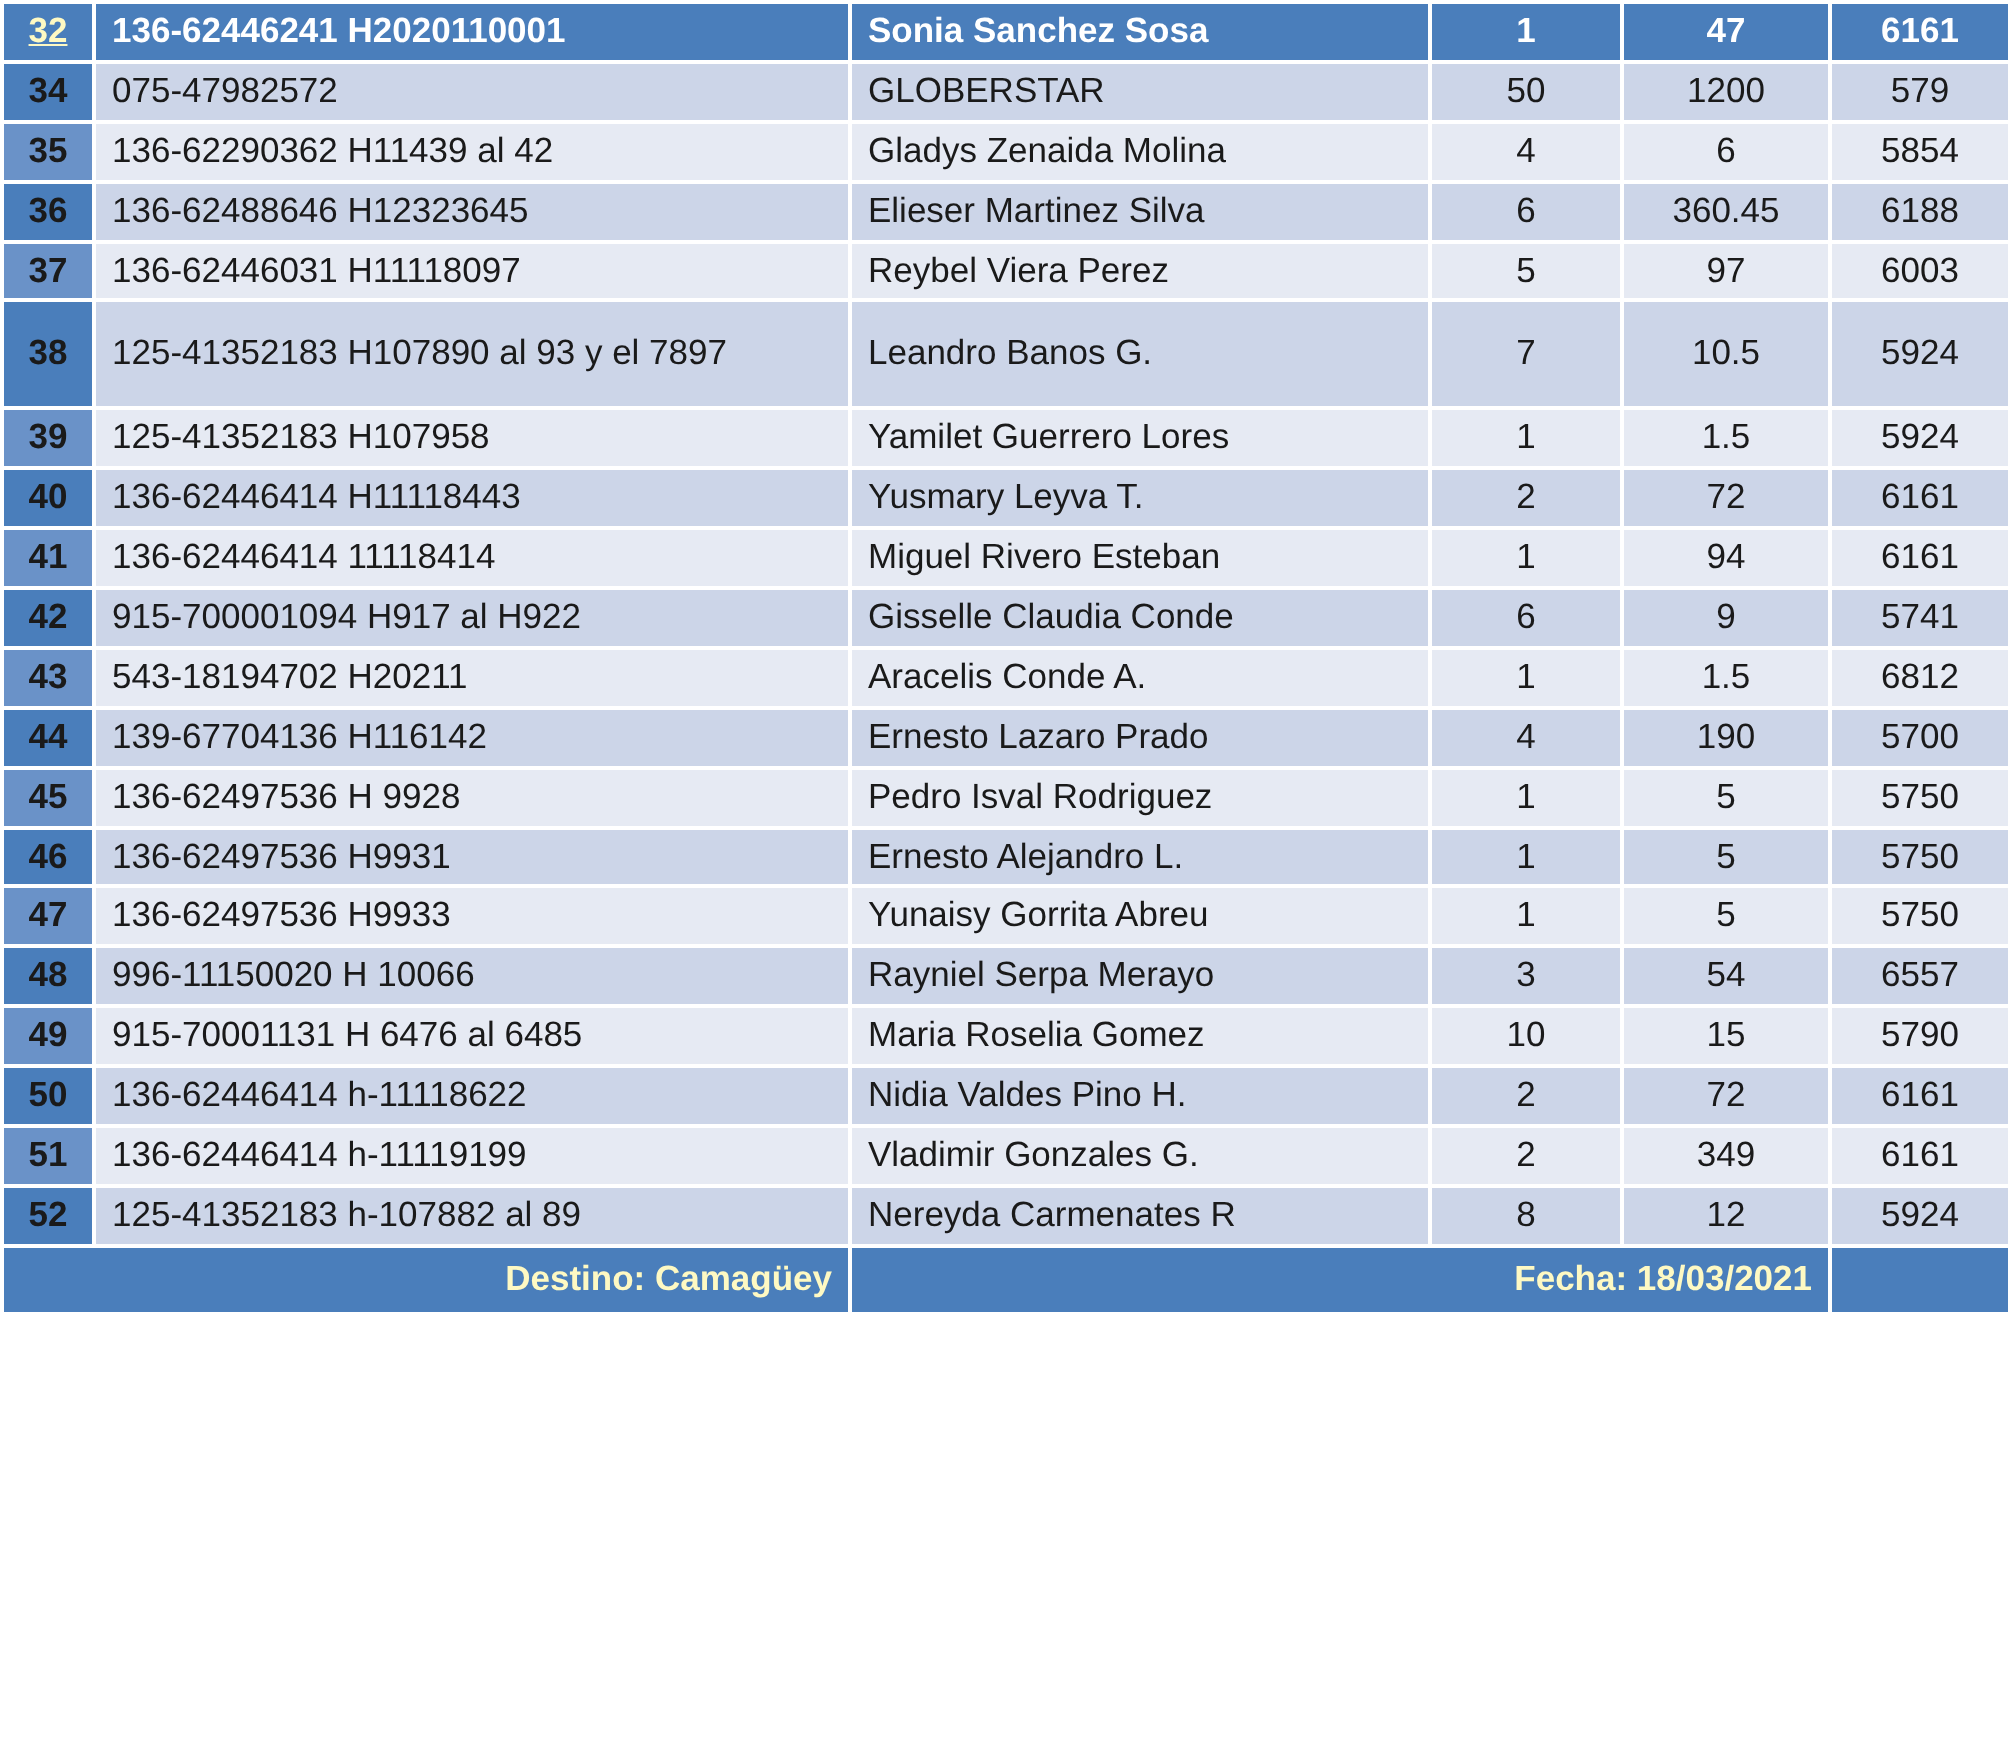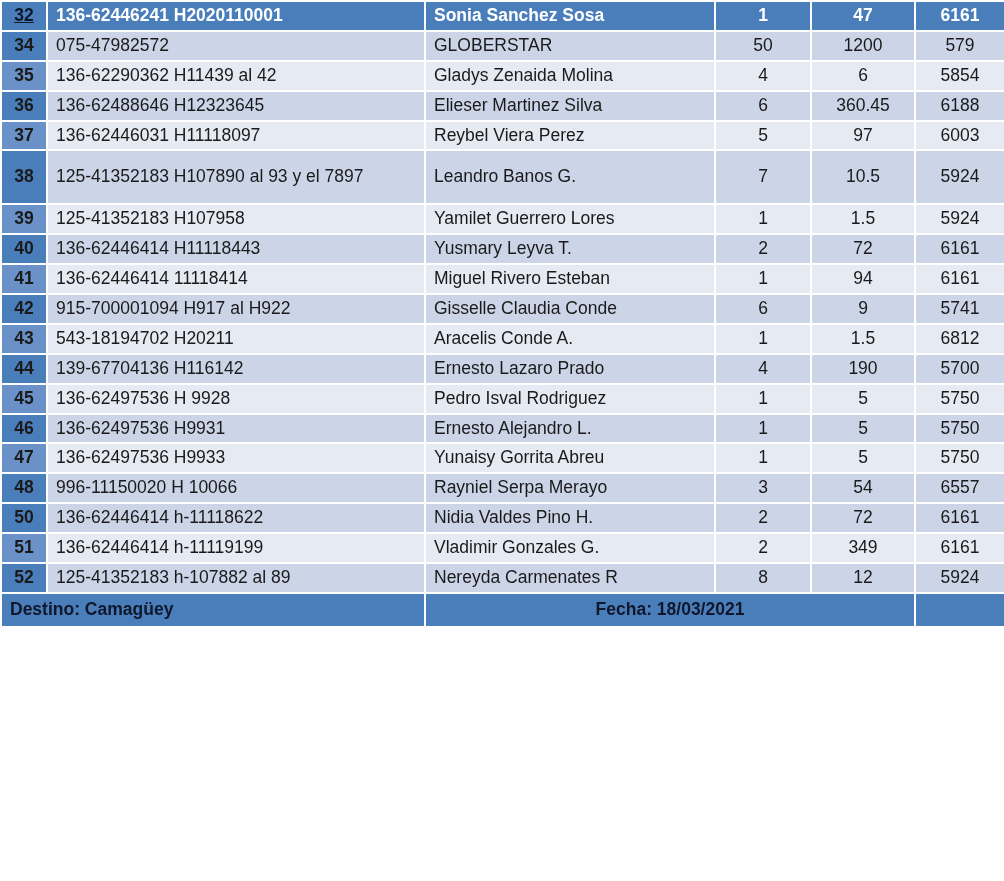--- a/index.html
+++ b/index.html
@@ -57,45 +57,46 @@
   td.qty, td.wt, td.code { text-align: center; }
 
   
   tr.selected td {
     background: #4a7ebb !important;
     color: #ffffff;
     font-weight: bold;
   }
   tr.selected td.num {
     background: #4a7ebb !important;
-    color: #0f172a;
+    color: #fef9c3;
     text-decoration: underline;
   }
 
   
   tr.total td {
     background: #e6eaf3;
   }
   td.total-label {
     background: #4a7ebb !important;
     color: #ffffff;
     font-weight: bold;
     text-align: center;
     font-size: 17.5px;
     letter-spacing: .3px;
   }
   td.total-blank { background: #ffffff !important; border-color:#ffffff; }
 
   
   tr.footer td {
     background: #4a7ebb !important;
-    color: #0f172a;
+    color: #fef9c3;
     font-weight: bold;
     font-size: 17.5px;
     height: 34px;
+    text-align: right;
   }
   td.footer-dest { text-align: left; }
   td.footer-date { text-align: center; }
   td.footer-tail { background:#4a7ebb !important; }
 
   .tall td { height: 54px; }
 </style>
 </head>
 <body>
 
@@ -231,20 +232,28 @@
           <td class="code">5750</td>
         </tr>
         <tr class="rowA">
           <td class="num">48</td>
           <td class="doc">996-11150020  H 10066</td>
           <td class="name">Rayniel Serpa Merayo</td>
           <td class="qty">3</td>
           <td class="wt">54</td>
           <td class="code">6557</td>
         </tr>
+        <tr class="rowB">
+          <td class="num">49</td>
+          <td class="doc">915-70001131 H 6476  al 6485</td>
+          <td class="name">Maria Roselia Gomez</td>
+          <td class="qty">10</td>
+          <td class="wt">15</td>
+          <td class="code">5790</td>
+        </tr>
         <tr class="rowA">
           <td class="num">50</td>
           <td class="doc">136-62446414 h-11118622</td>
           <td class="name">Nidia Valdes Pino H.</td>
           <td class="qty">2</td>
           <td class="wt">72</td>
           <td class="code">6161</td>
         </tr>
         <tr class="rowB">
           <td class="num">51</td>

